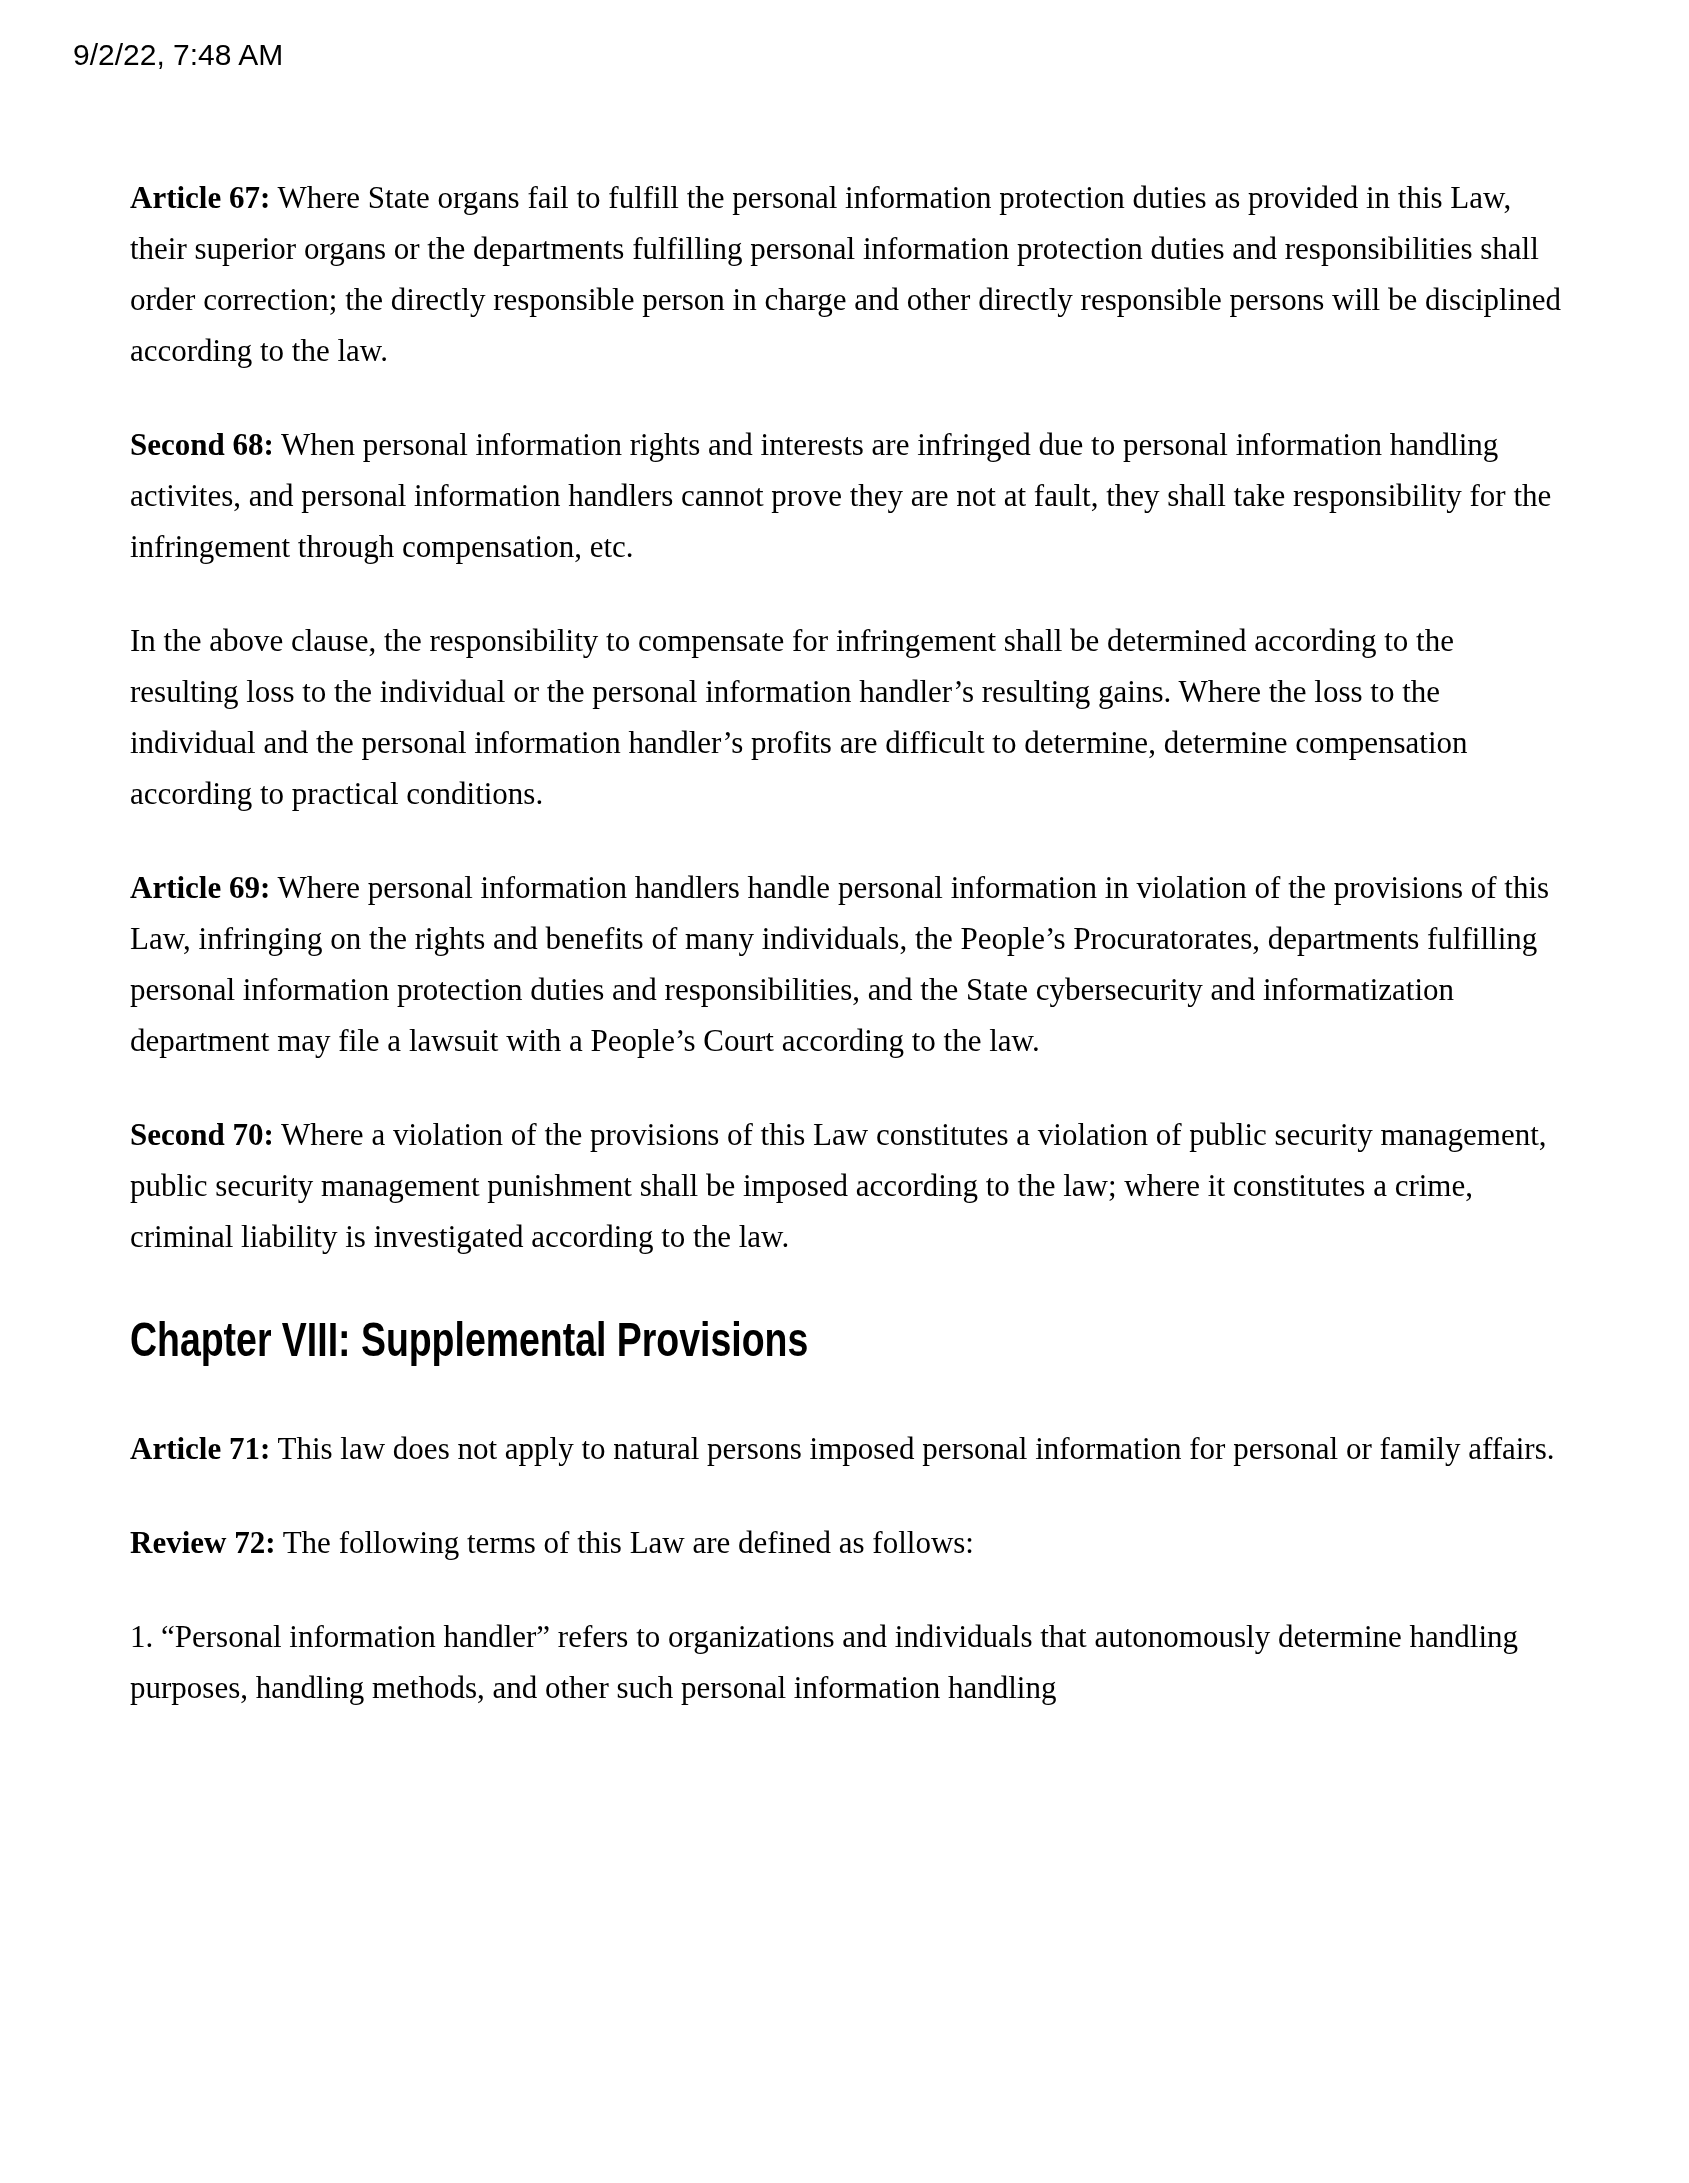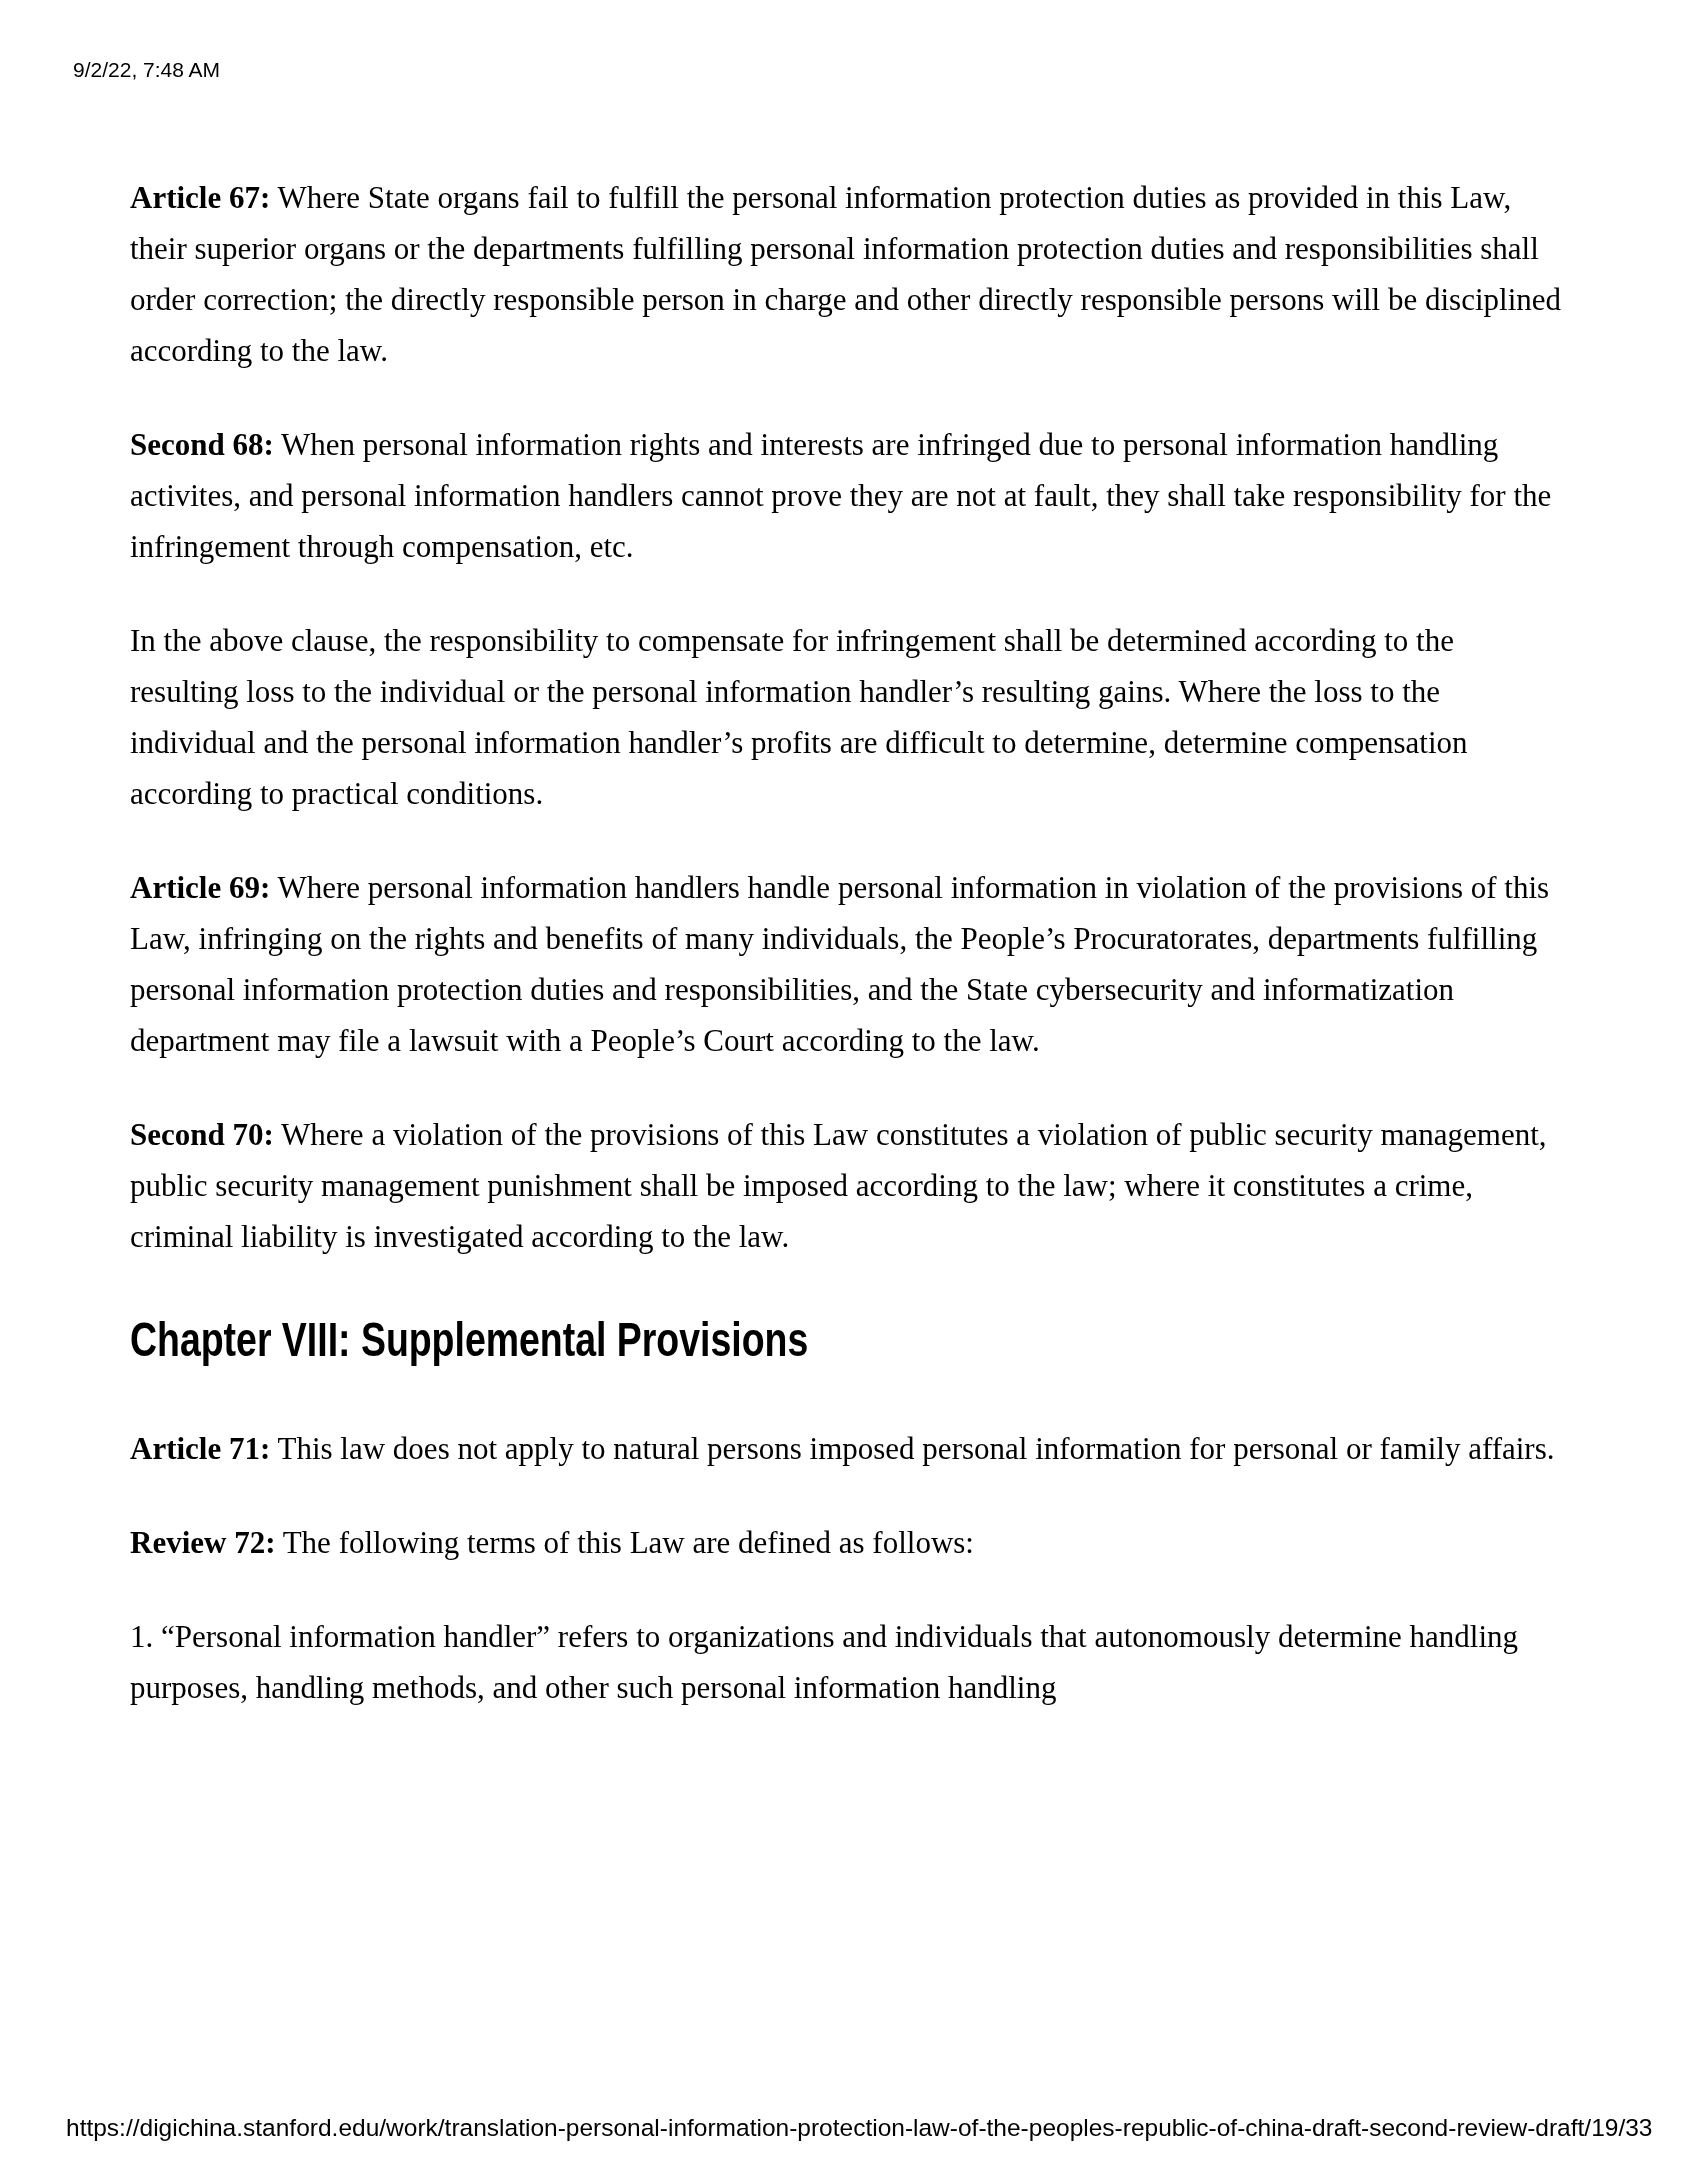--- a/index.html
+++ b/index.html
@@ -18,25 +18,24 @@
   
   .print-header {
     position: absolute;
     top: 38px;
     left: 73px;
     right: 93px;
     display: flex;
     justify-content: space-between;
     align-items: flex-start;
     font-family: "Liberation Sans", sans-serif;
-    font-size: 21px;
+    font-size: 30px;
     line-height: 1.15;
     color: #000000;
     white-space: nowrap;
-    margin-top: 20px;
   }
   .print-header .hdr-title {
     margin-left: 40px;
     text-align: right;
   }
   .print-footer {
     position: absolute;
     top: 2114px;
     left: 66px;
     right: 74px;
@@ -101,19 +100,15 @@
 
     <p><b>Article 71:</b> <span>This law does not apply to natural persons imposed personal information for personal or family affairs.</span></p>
 
 
     <p><b>Review 72:</b> <span>The following terms of this Law are defined as follows:</span></p>
 
     <p><span>1. “Personal information handler” refers to organizations and individuals that autonomously determine handling purposes, handling methods, and other such personal information handling</span></p>
 
   </div>
 
-  <div class="print-footer">
-    <span class="ftr-url">https://digichina.stanford.edu/work/translation-personal-information-protection-law-of-the-peoples-republic-of-china-draft-second-review-draft/</span>
-    <span class="ftr-page">19/33</span>
-  </div>
 
 </div>
 
 
 </body></html>

